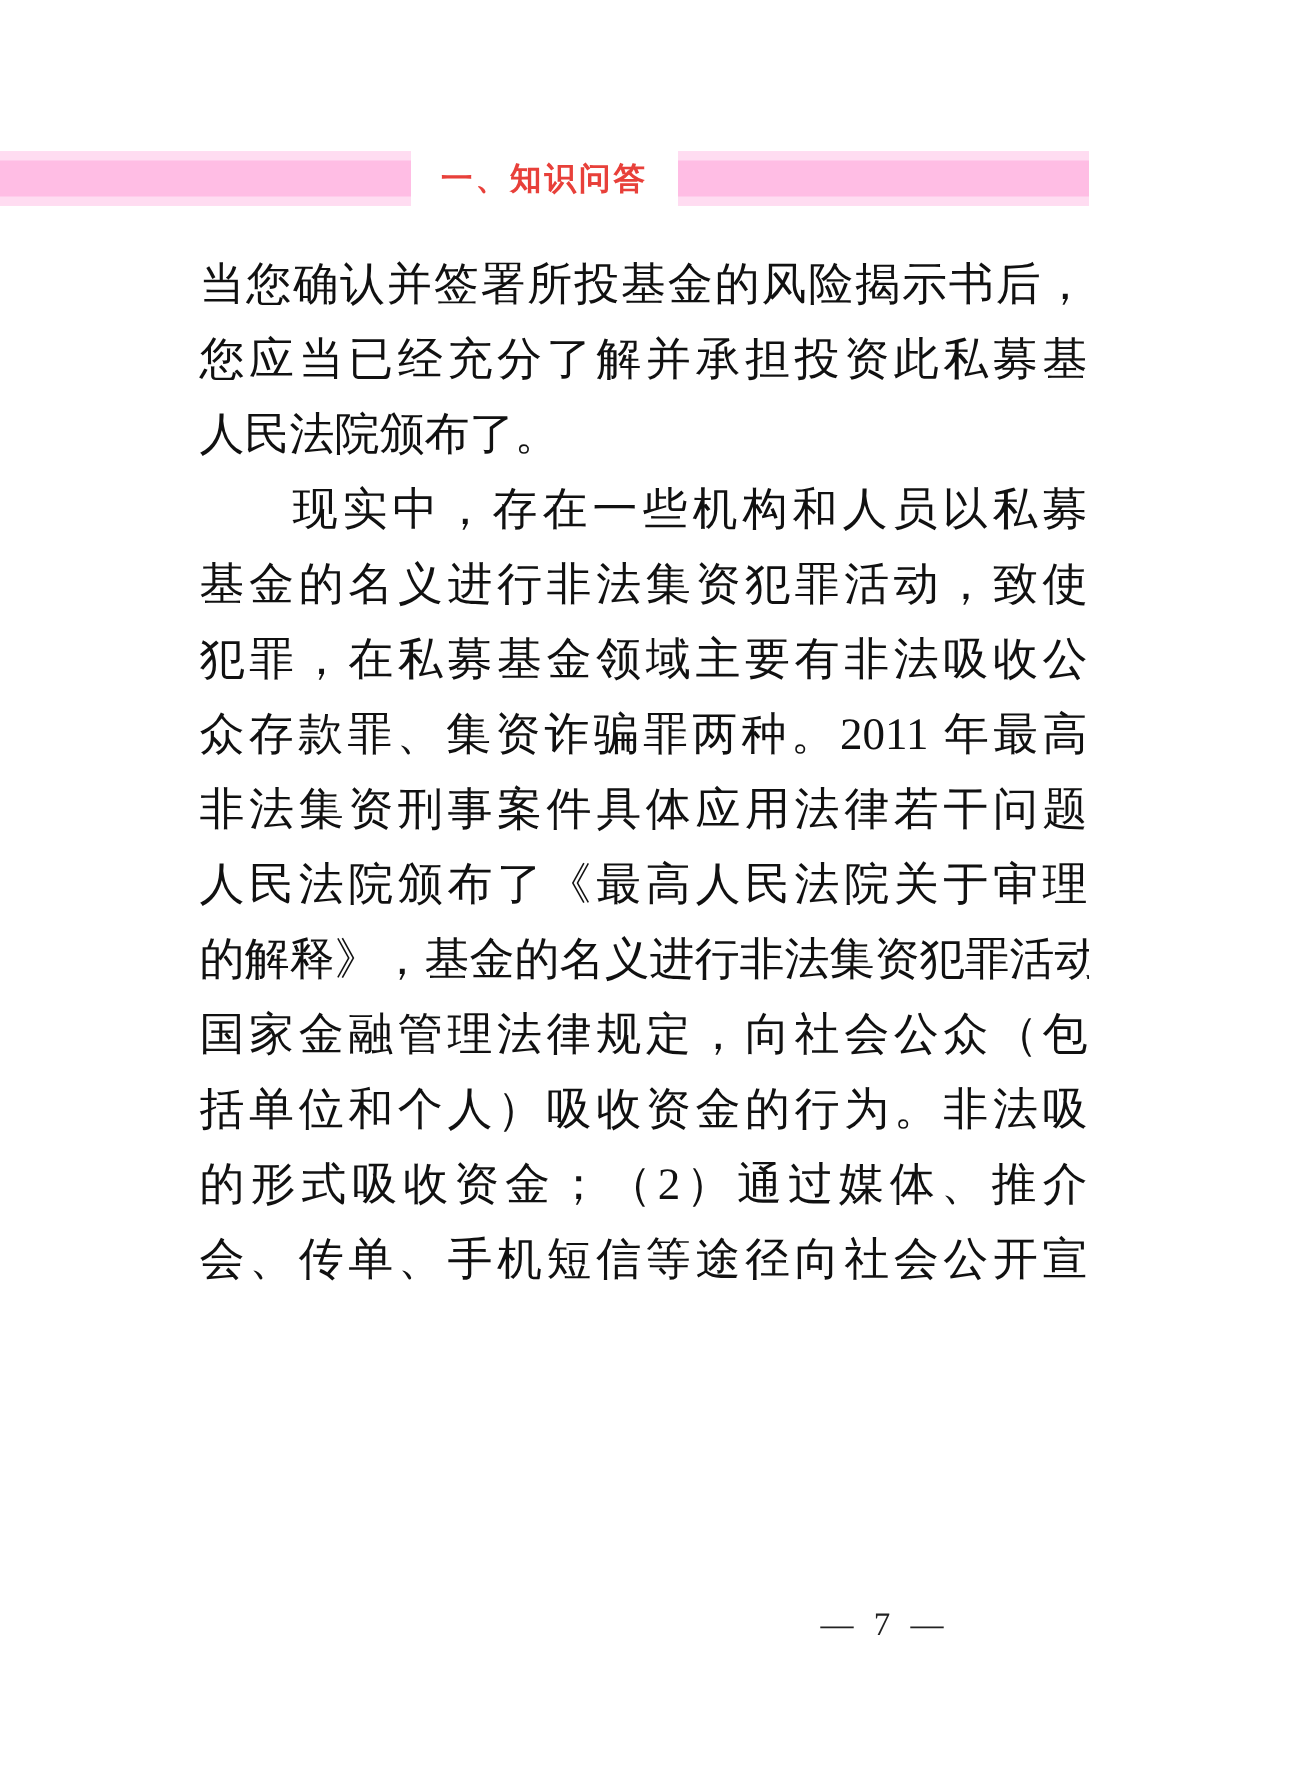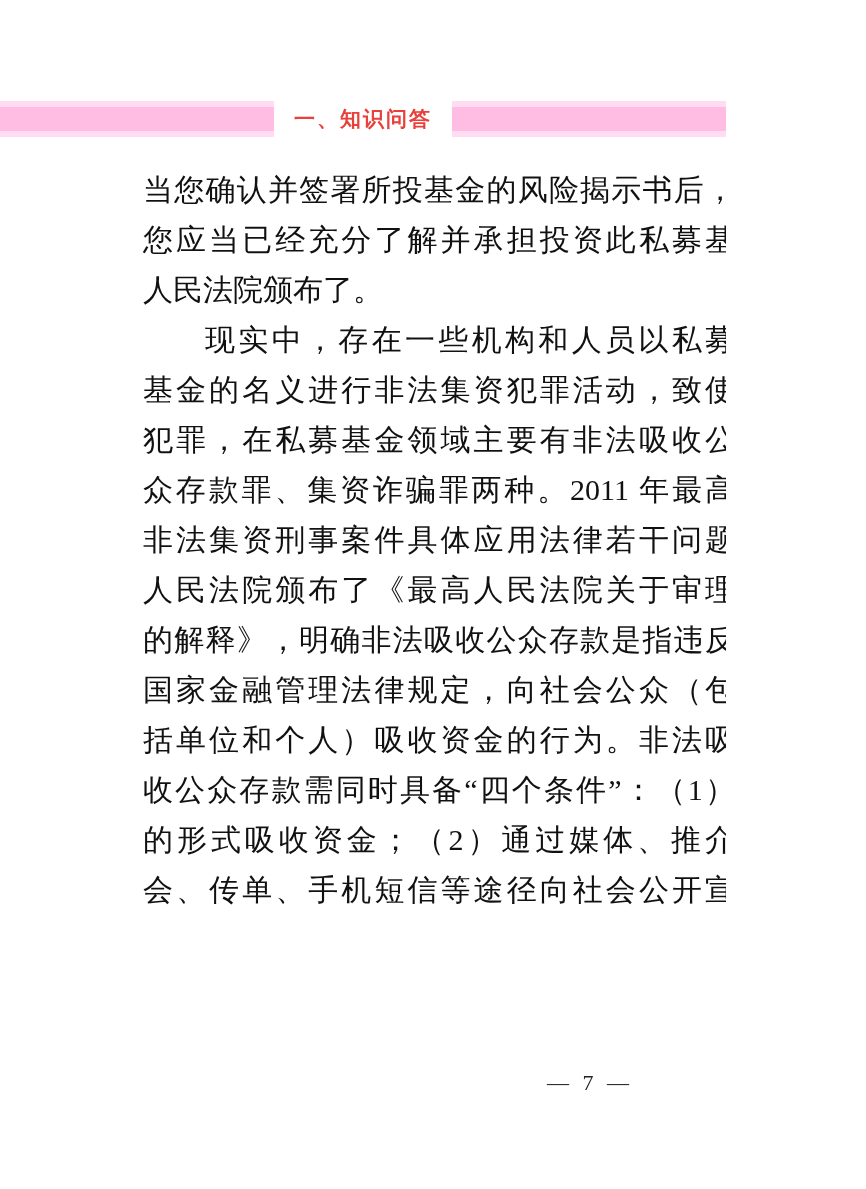--- a/index.html
+++ b/index.html
@@ -45,21 +45,21 @@
     font-family: "Liberation Sans", "DejaVu Sans", sans-serif;
     font-weight: bold;
     font-size: 21px;
     letter-spacing: 2px;
     white-space: nowrap;
   }
 
   
   .body-text {
     position: absolute;
-    left: 143px;
+    left: 133px;
     top: 165px;
     width: 592px;
     font-size: 30px;
     line-height: 50px;
     letter-spacing: 0;
   }
   .line {
     text-align: justify;
     text-align-last: justify;
     text-justify: inter-character;
@@ -103,24 +103,23 @@
       <div class="line para-end">人民法院颁布了。</div>
     </div>
 
     <div>
       <div class="line indent">现实中，存在一些机构和人员以私募</div>
       <div class="line">基金的名义进行非法集资犯罪活动，致使</div>
       <div class="line">犯罪，在私募基金领域主要有非法吸收公</div>
       <div class="line">众存款罪、集资诈骗罪两种。2011 年最高</div>
       <div class="line">非法集资刑事案件具体应用法律若干问题</div>
       <div class="line">人民法院颁布了《最高人民法院关于审理</div>
-      <div class="line">的解释》，明确非法吸收公众存款是指违反</div>
+      <div class="line">的解释》，基金的名义进行非法集资犯罪活动</div>
       <div class="line">国家金融管理法律规定，向社会公众（包</div>
       <div class="line">括单位和个人）吸收资金的行为。非法吸</div>
-      <div class="line">收公众存款需同时具备“四个条件”：（1）</div>
       <div class="line">的形式吸收资金；（2）通过媒体、推介</div>
       <div class="line">会、传单、手机短信等途径向社会公开宣</div>
     </div>
 
   </div>
 
   <div class="page-number">— 7 —</div>
 
 </div>
 

